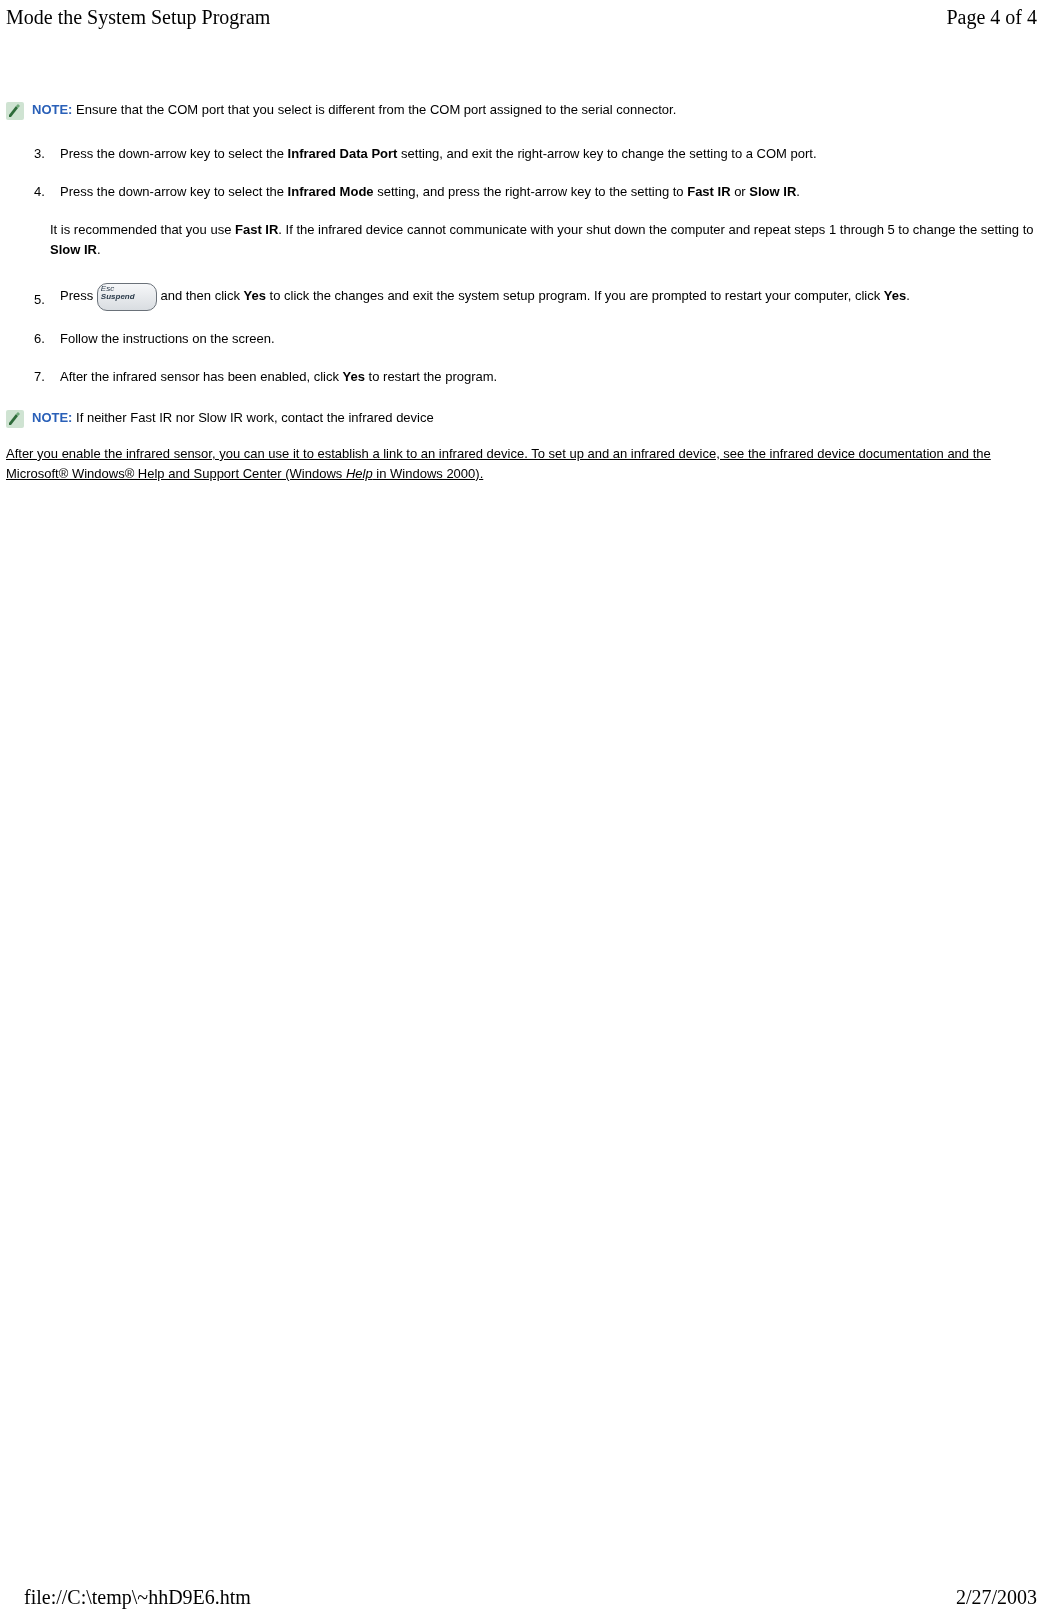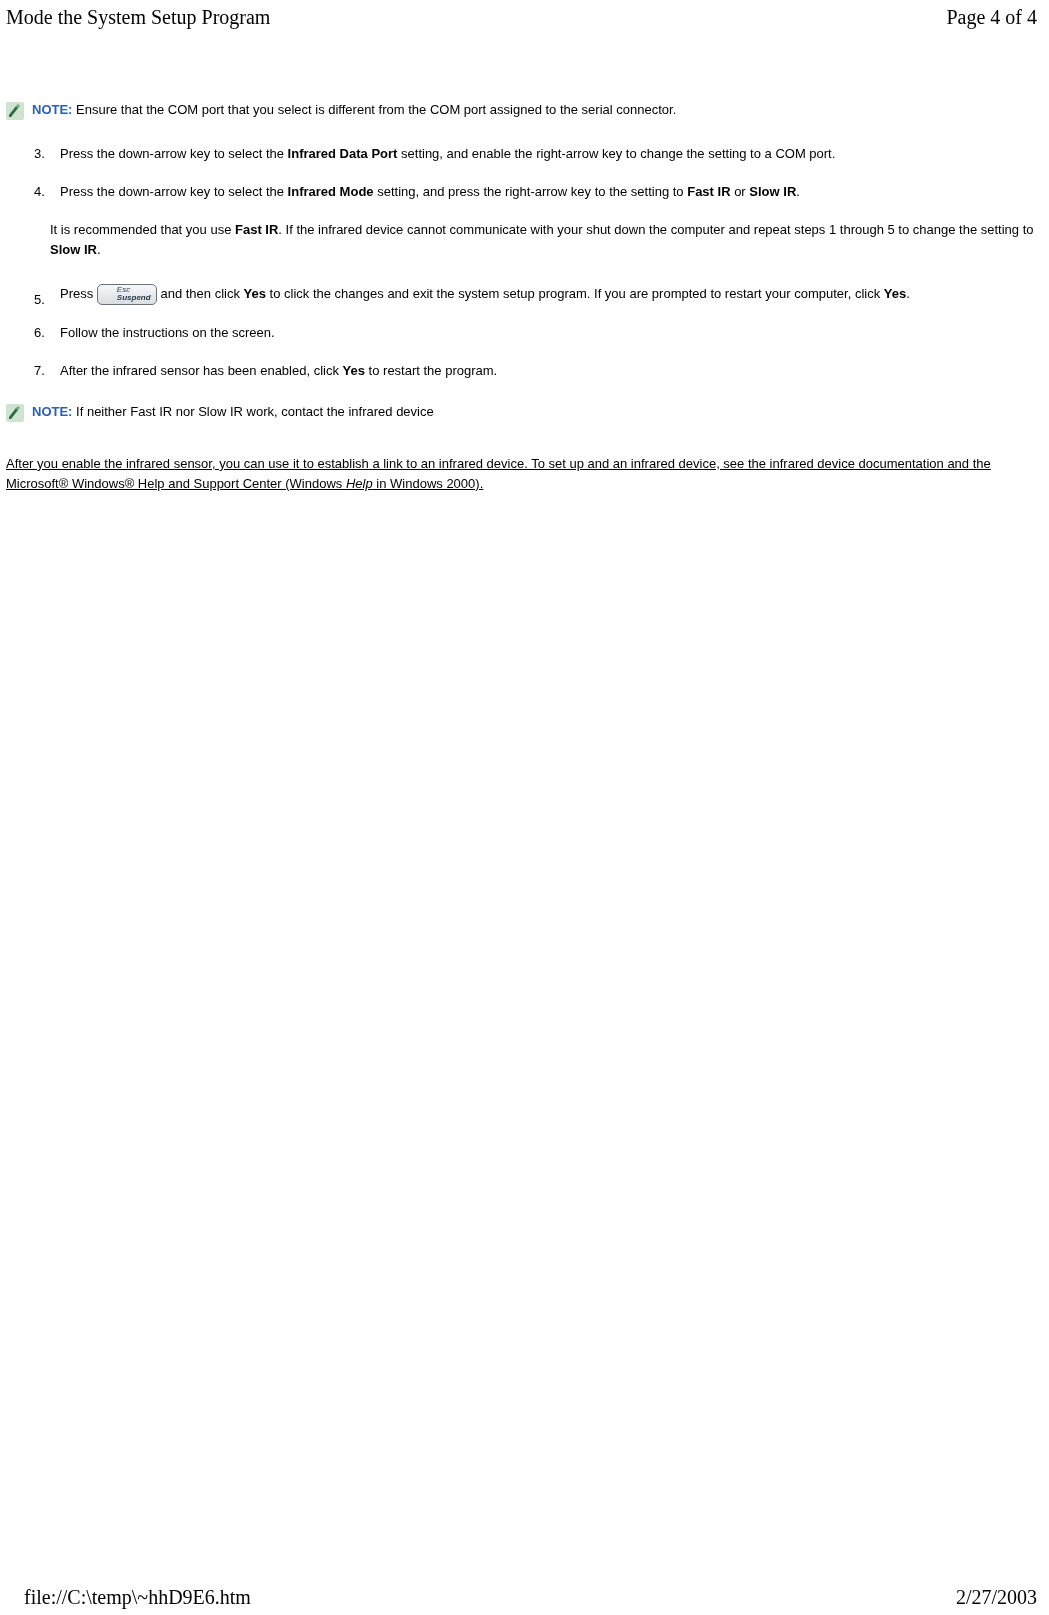--- a/index.html
+++ b/index.html
@@ -31,21 +31,21 @@
   }
   .content {
     padding: 8px 6px 0 6px;
     position: relative;
   }
   .note-row {
     display: flex;
     align-items: center;
     margin: 60px 0 24px 0;
   }
-  .note-row.tight { margin-top: 22px; margin-bottom: 32px; }
+  .note-row.tight { margin-top: 22px; margin-bottom: 16px; }
   .note-icon {
     width: 18px;
     height: 18px;
     flex-shrink: 0;
     margin-top: 1px;
   }
   .note-icon svg { width: 18px; height: 18px; display: block; }
   .note-text {
     margin-left: 8px;
     line-height: 1.45;
@@ -68,29 +68,29 @@
     top: 0;
   }
   .sub-para {
     margin: 14px 0 22px 44px;
     line-height: 1.55;
   }
   .key-img {
     display: inline-block;
     vertical-align: middle;
     width: 60px;
-    height: 21px;
+    height: 28px;
     border: 1px solid #6a7179;
-    border-radius: 5px;
+    border-radius: 10px;
     background: linear-gradient(#f6f7f9, #d9dde1);
     font-family: Arial, sans-serif;
     font-size: 8px;
     color: #2a3a4a;
     line-height: 1.05;
-    padding: 1px 3px 0 19px;
+    padding: 1px 3px 0 3px;
     box-sizing: border-box;
   }
   .key-img .l1 { font-style: italic; font-size: 8px; }
   .key-img .l2 { font-style: italic; font-size: 8px; font-weight: bold; }
   .body-para {
     margin: 0 4px 0 0;
     line-height: 1.55;
     text-decoration: underline;
   }
   html, body { height: 1615px; position: relative; }
@@ -114,21 +114,21 @@
       </svg>
     </span>
     <div class="note-text">
       <span class="note-label">NOTE:</span><span> Ensure that the COM port that you select is different from the COM port assigned to the serial connector.</span>
     </div>
   </div>
 
   <ol class="steps">
     <li>
       <span class="num">3.</span>
-      <span>Press the down-arrow key to select the </span><b>Infrared Data Port</b><span> setting, and enable the right-arrow key to change the setting to a COM port.</span>
+      <span>Press the down-arrow key to select the </span><b>Infrared Data Port</b><span> setting, and exit the right-arrow key to change the setting to a COM port.</span>
     </li>
     <li>
       <span class="num">4.</span>
       <span>Press the down-arrow key to select the </span><b>Infrared Mode</b><span> setting, and press the right-arrow key to the setting to </span><b>Fast IR</b><span> or </span><b>Slow IR</b><span>.</span>
     </li>
   </ol>
 
   <div class="sub-para">
     <span>It is recommended that you use </span><b>Fast IR</b><span>. If the infrared device cannot communicate with your shut down the computer and repeat steps 1 through 5 to change the setting to </span><b>Slow IR</b><span>.</span>
   </div>

